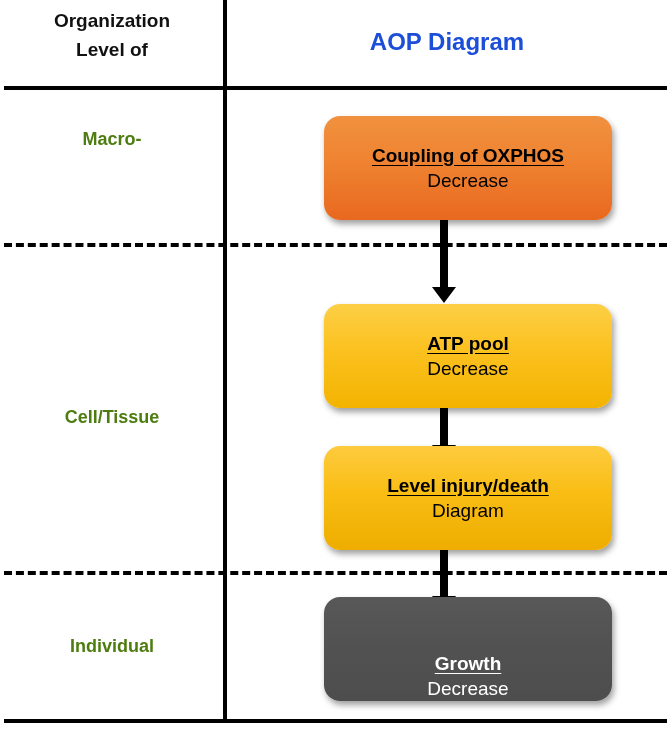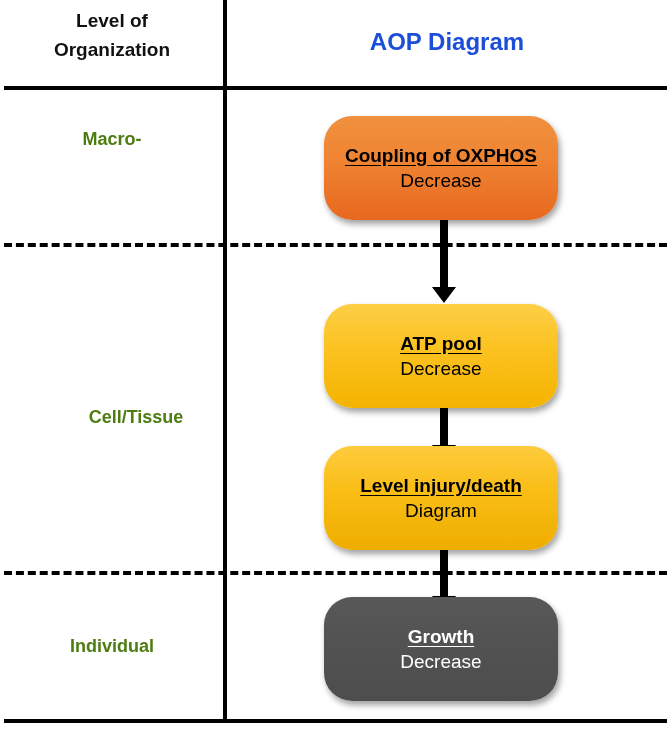--- a/index.html
+++ b/index.html
@@ -82,30 +82,30 @@
     position: absolute;
     left: 0px;
     width: 224px;
     text-align: center;
     font-size: 18px;
     font-weight: bold;
     line-height: 27px;
     color: #4d7c0f;
   }
   .level-macro   { top: 126px; }
-  .level-cell    { top: 404px; padding-left: 24px; }
+  .level-cell    { top: 404px; }
   .level-indiv   { top: 633px; }
 
   
   .aop-box {
     position: absolute;
-    width: 234px;
+    width: 288px;
     height: 104px;
     left: 324px;
-    border-radius: 28px;
+    border-radius: 16px;
     box-sizing: border-box;
     display: flex;
     flex-direction: column;
     align-items: center;
     justify-content: center;
     box-shadow: 2px 4px 6px rgba(0,0,0,0.38);
     z-index: 3;
   }
   .aop-title {
     font-size: 19px;
@@ -135,20 +135,21 @@
   }
   .box-cell {
     top: 446px;
     background: linear-gradient(180deg, #fdcb3e 0%, #f9bd14 45%, #eead00 100%);
     color: #000000;
   }
   .box-growth {
     top: 597px;
     background: linear-gradient(180deg, #585858 0%, #525252 45%, #4d4d4d 100%);
     color: #ffffff;
+    justify-content: flex-end;
   }
   .box-growth .aop-title { text-decoration-color: #ffffff; }
 
   
   .arrow {
     position: absolute;
     left: 440px;
     width: 8px;
     background: #000000;
     z-index: 2;
@@ -167,22 +168,22 @@
   .arrow-1 { top: 220px; height: 68px; }
   .arrow-2 { top: 392px; height: 54px; }
   .arrow-3 { top: 550px; height: 47px; }
 </style>
 </head>
 <body>
 
 <div id="canvas">
 
   <div class="hdr-left">
+    <div>Organization</div>
     <div>Level of</div>
-    <div>Organization</div>
   </div>
   <div class="hdr-right">AOP Diagram</div>
 
   <div class="rule-h-top"></div>
   <div class="rule-v"></div>
   <div class="rule-dashed dash-1"></div>
   <div class="rule-dashed dash-2"></div>
   <div class="rule-h-bottom"></div>
 
   <div class="level-label level-macro">

